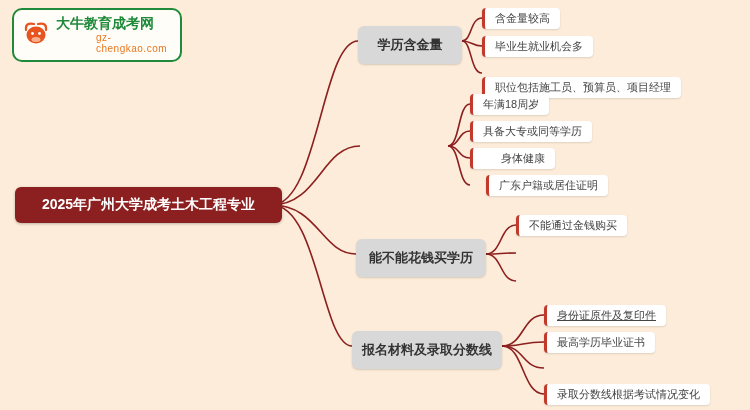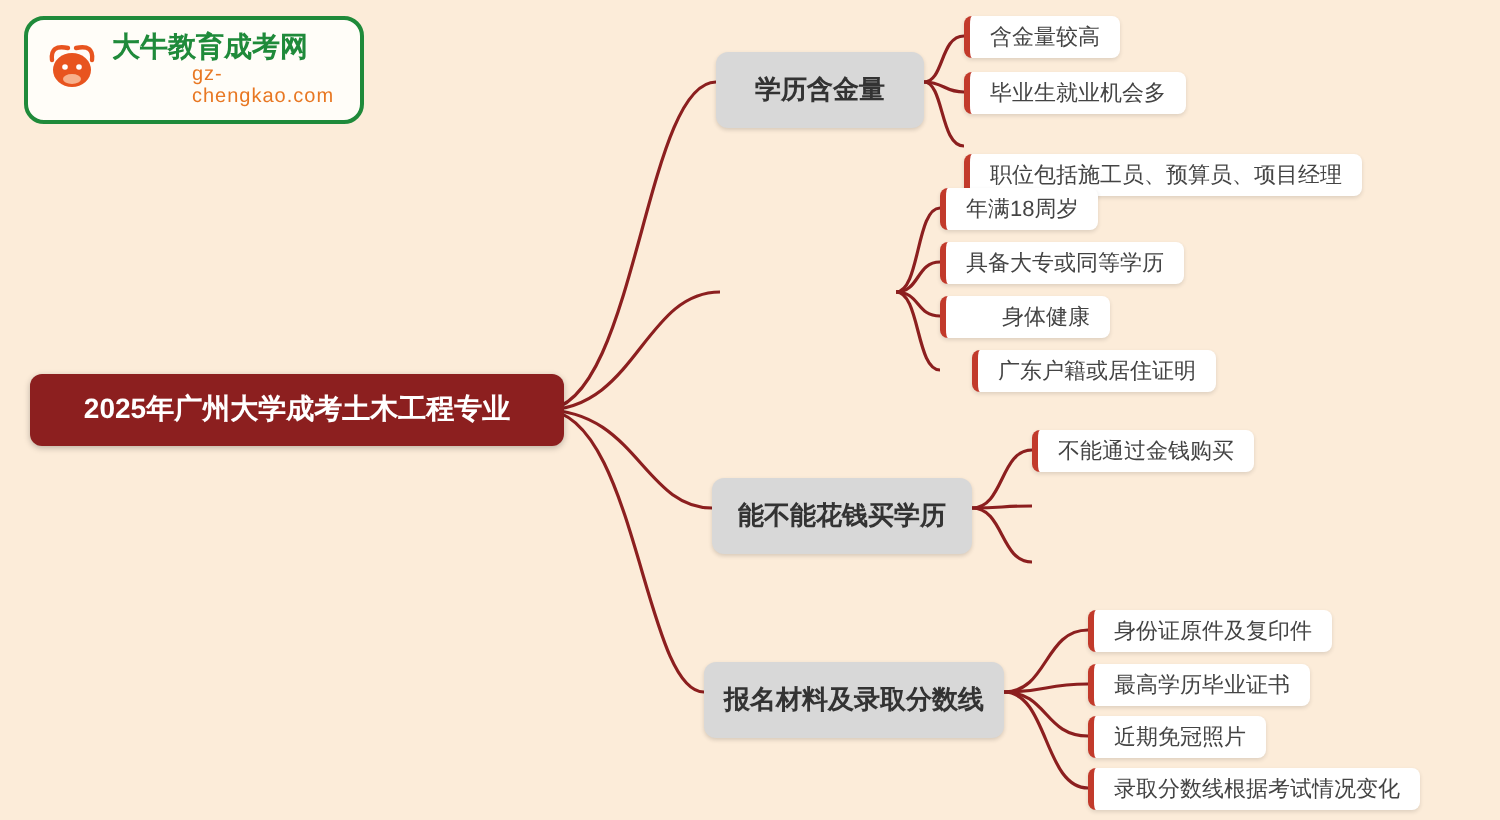--- a/index.html
+++ b/index.html
@@ -139,18 +139,17 @@
   <div class="leaf-node" style="left:482px;top:36px;">毕业生就业机会多</div>
   <div class="leaf-node" style="left:482px;top:77px;">职位包括施工员、预算员、项目经理</div>
 
   <div class="leaf-node" style="left:470px;top:94px;">年满18周岁</div>
   <div class="leaf-node" style="left:470px;top:121px;">具备大专或同等学历</div>
   <div class="leaf-node" style="left:470px;top:148px;padding-left:28px;">身体健康</div>
   <div class="leaf-node" style="left:446px;top:175px;margin-left:40px;">广东户籍或居住证明</div>
 
   <div class="leaf-node" style="left:516px;top:215px;">不能通过金钱购买</div>
 
-  <div class="leaf-node" style="left:544px;top:305px;">身份证原件及复印件</div>
+  <div class="leaf-node" style="left:544px;top:305px;text-decoration:underline;">身份证原件及复印件</div>
   <div class="leaf-node" style="left:544px;top:332px;">最高学历毕业证书</div>
-  <div class="leaf-node" style="left:544px;top:358px;">近期免冠照片</div>
   <div class="leaf-node" style="left:544px;top:384px;">录取分数线根据考试情况变化</div>
 
 </div>
 
 </body></html>

